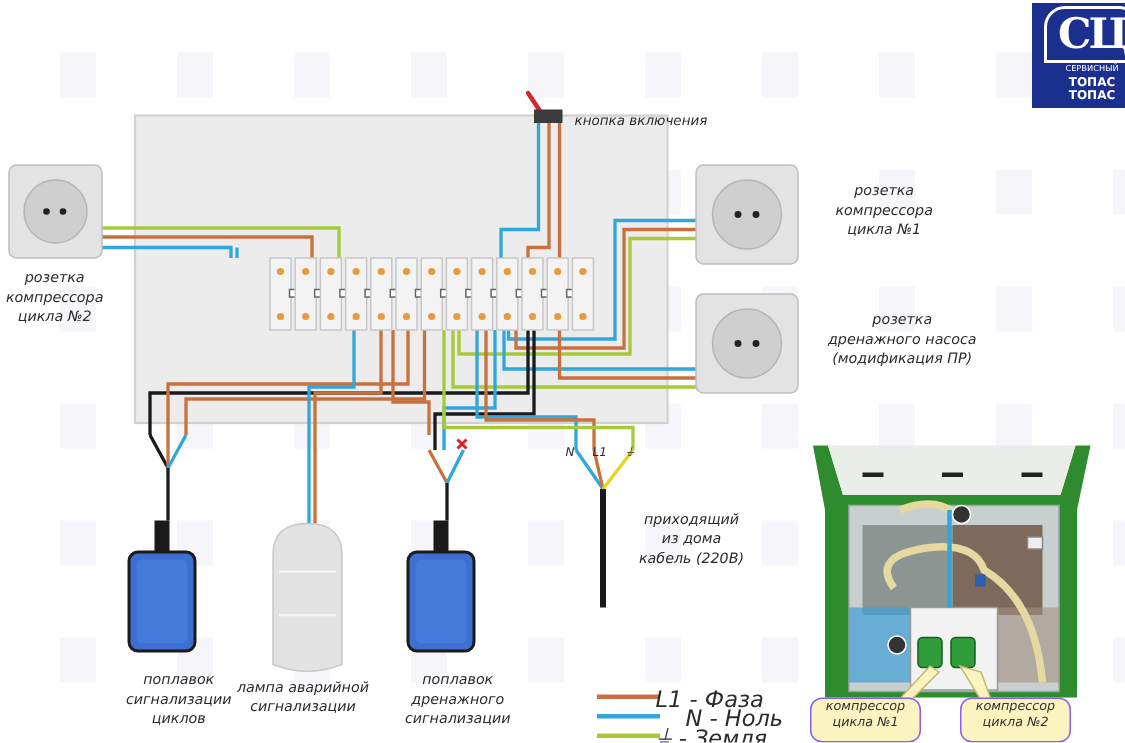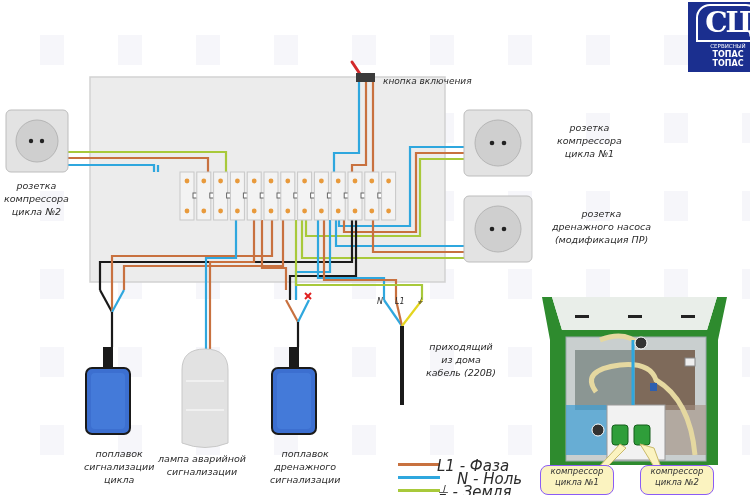--- a/index.html
+++ b/index.html
@@ -292,21 +292,21 @@
   <div>кабель (220В)</div>
 </div>
 
 <div class="lbl" style="left:377px; top:295px; font-size:8px; font-style:italic;">N</div>
 <div class="lbl" style="left:395px; top:295px; font-size:8px;">L1</div>
 <div class="lbl" style="left:417px; top:295px; font-size:8px;">⏚</div>
 
 <div class="lbl" style="left:84px; top:447px;">
   <div>поплавок</div>
   <div>сигнализации</div>
-  <div>цикла</div>
+  <div>циклов</div>
 </div>
 
 <div class="lbl" style="left:158px; top:452px;">
   <div>лампа аварийной</div>
   <div>сигнализации</div>
 </div>
 
 <div class="lbl" style="left:270px; top:447px;">
   <div>поплавок</div>
   <div>дренажного</div>

